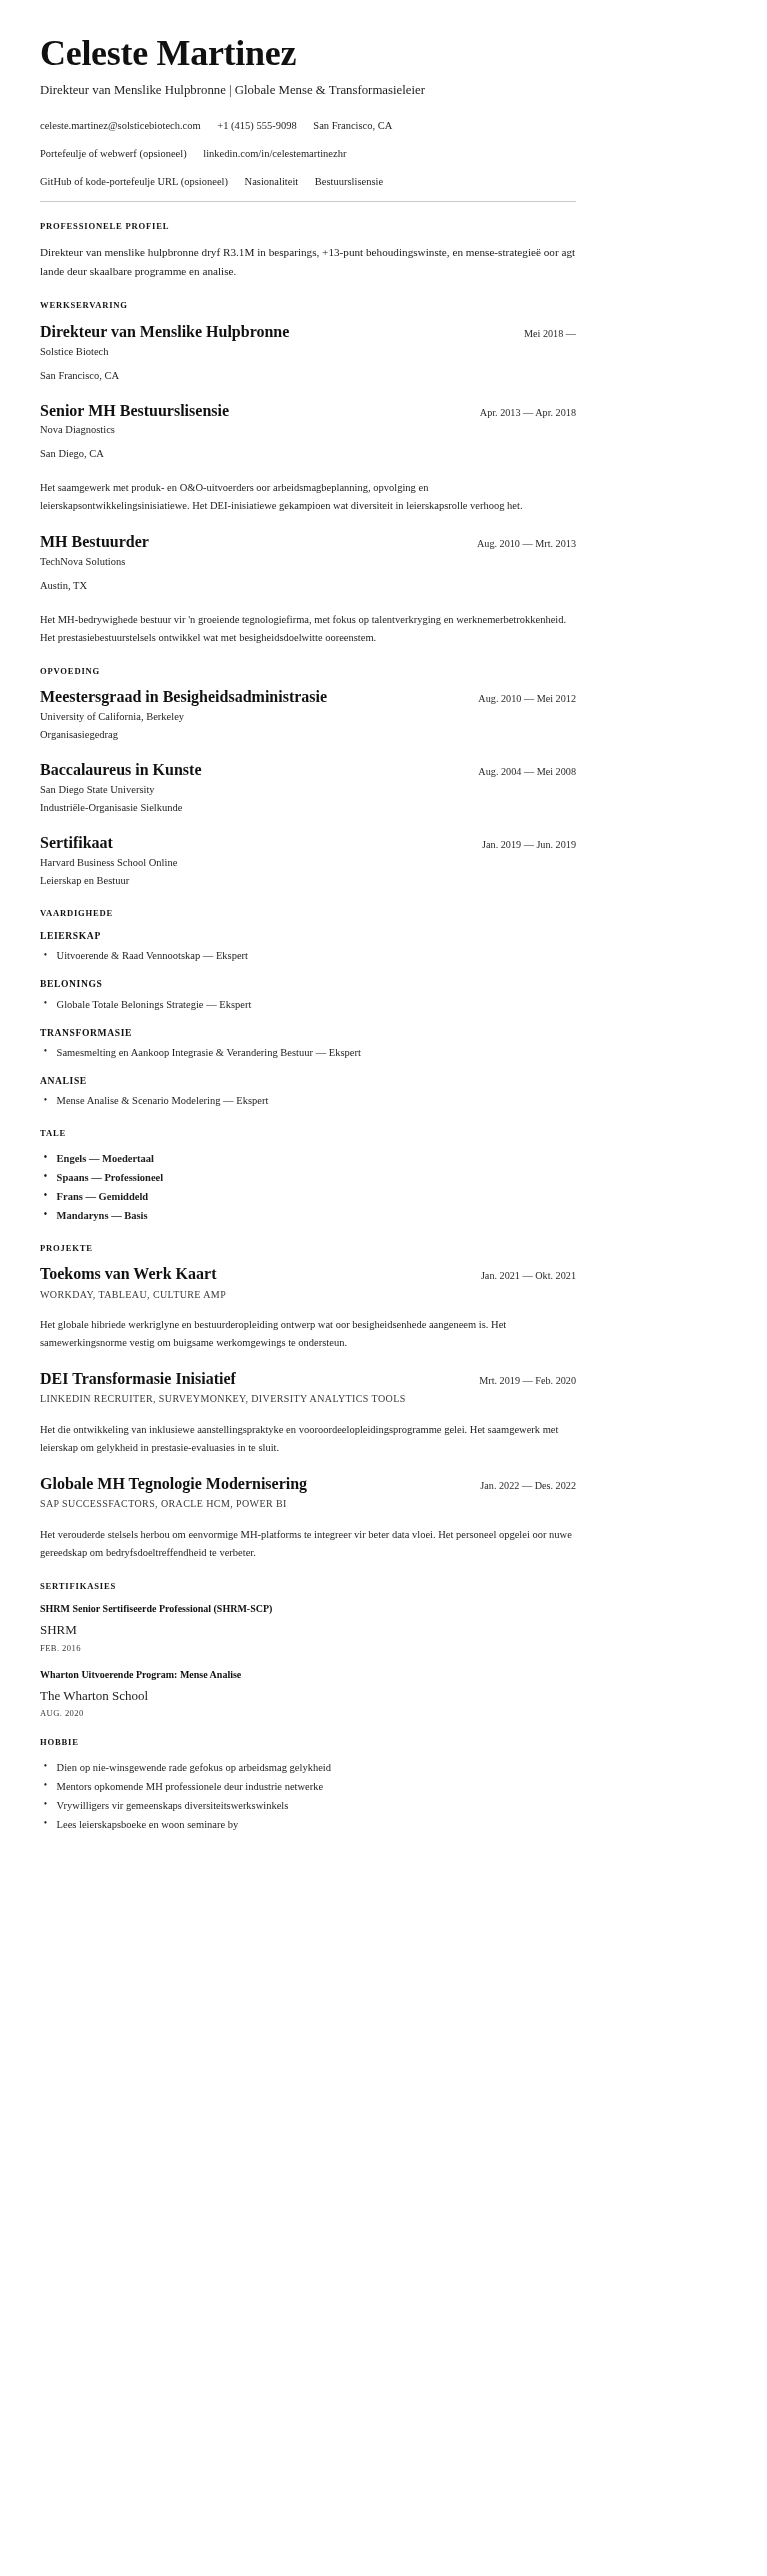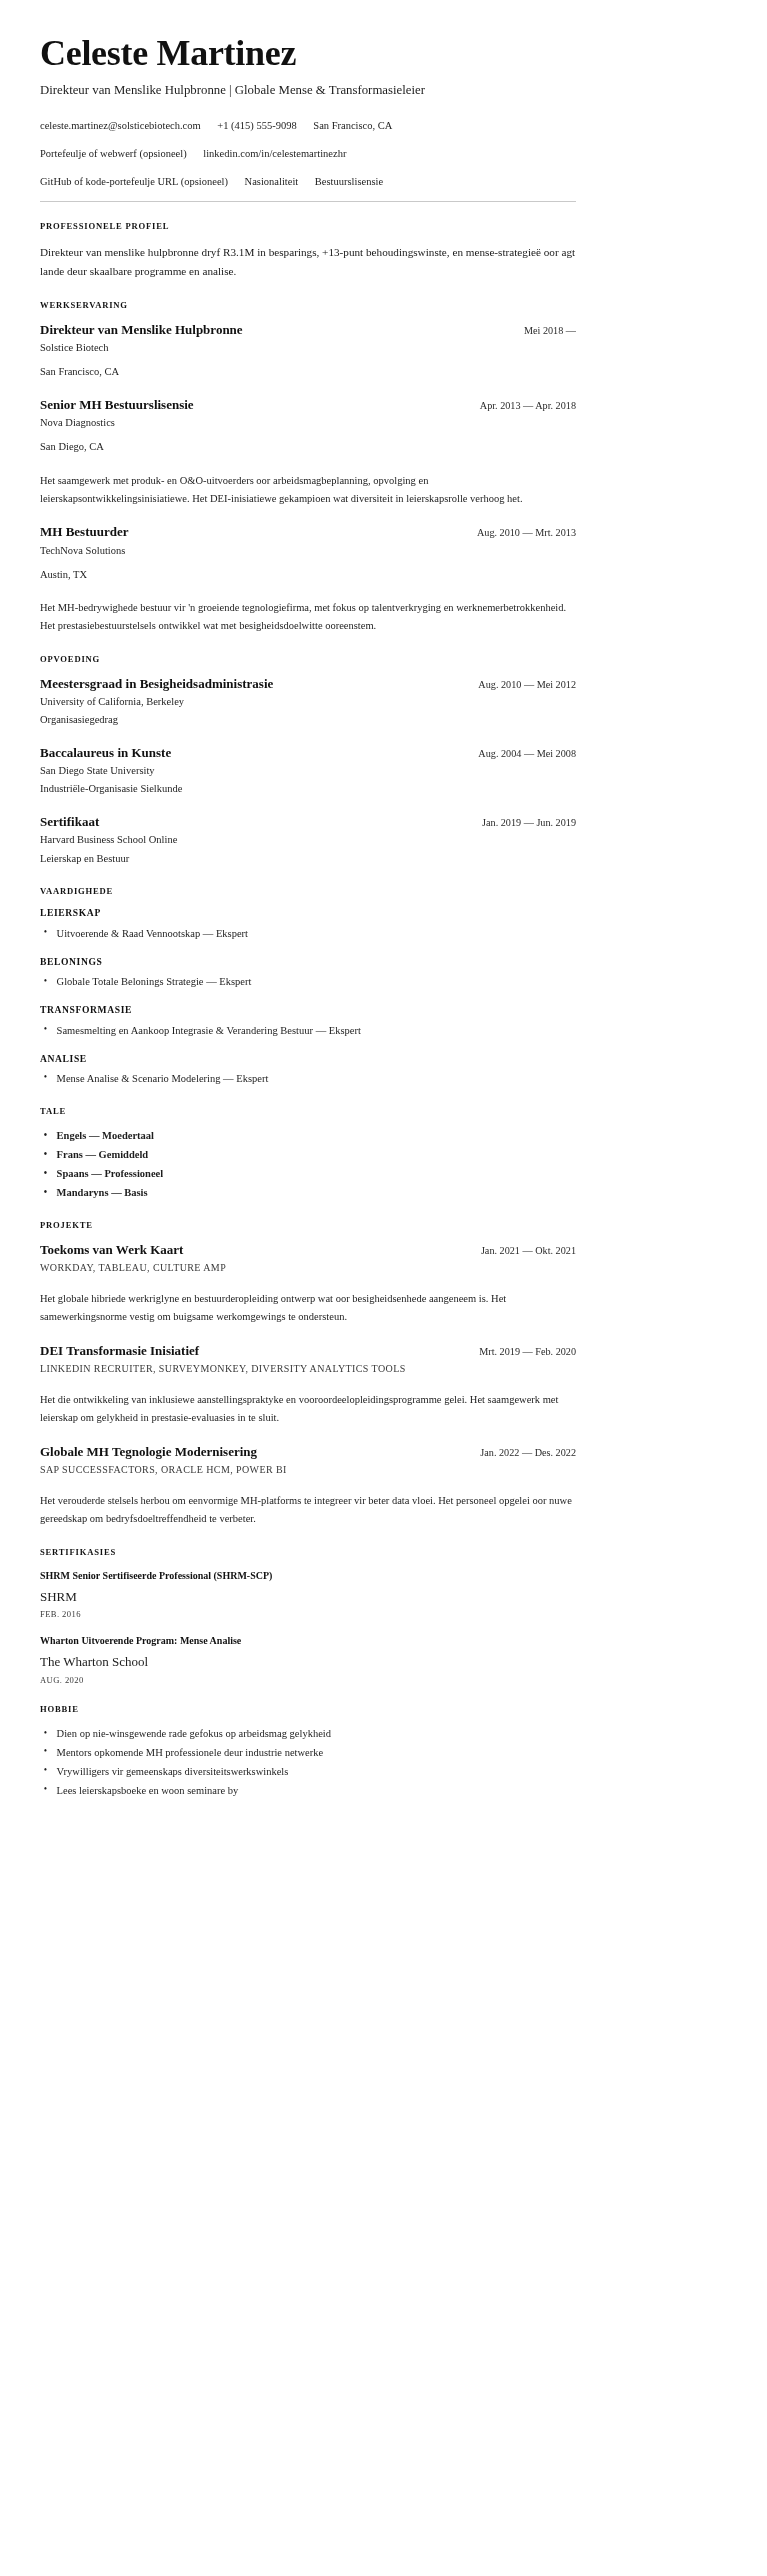--- a/index.html
+++ b/index.html
@@ -66,21 +66,21 @@
 
   
   .entry { margin-bottom: 16.6px; }
   .entry-head {
     display: flex;
     align-items: baseline;
     justify-content: space-between;
     gap: 12.8px;
   }
   .entry-title {
-    font-size: 13px;
+    font-size: 16px;
     font-weight: 700;
     line-height: 1.25;
     color: #111111;
   }
   .entry-date {
     font-size: 10.2px;
     color: #2a2a2a;
     white-space: nowrap;
     flex: 0 0 auto;
   }
@@ -285,22 +285,22 @@
             <li>Mense Analise &amp; Scenario Modelering — Ekspert</li>
           </ul>
         </div>
       </div>
   </section>
 
   <section class="section">
     <div class="section-title">Tale</div>
     <ul class="bullets lang-list" id="languages-list">
         <li>Engels — Moedertaal</li>
+        <li>Spaans — Professioneel</li>
         <li>Frans — Gemiddeld</li>
-        <li>Spaans — Professioneel</li>
         <li>Mandaryns — Basis</li>
       </ul>
   </section>
 
   <section class="section">
     <div class="section-title">Projekte</div>
     <div id="projects-list">
         <div class="entry">
           <div class="entry-head">
             <div class="entry-title">Toekoms van Werk Kaart</div>

